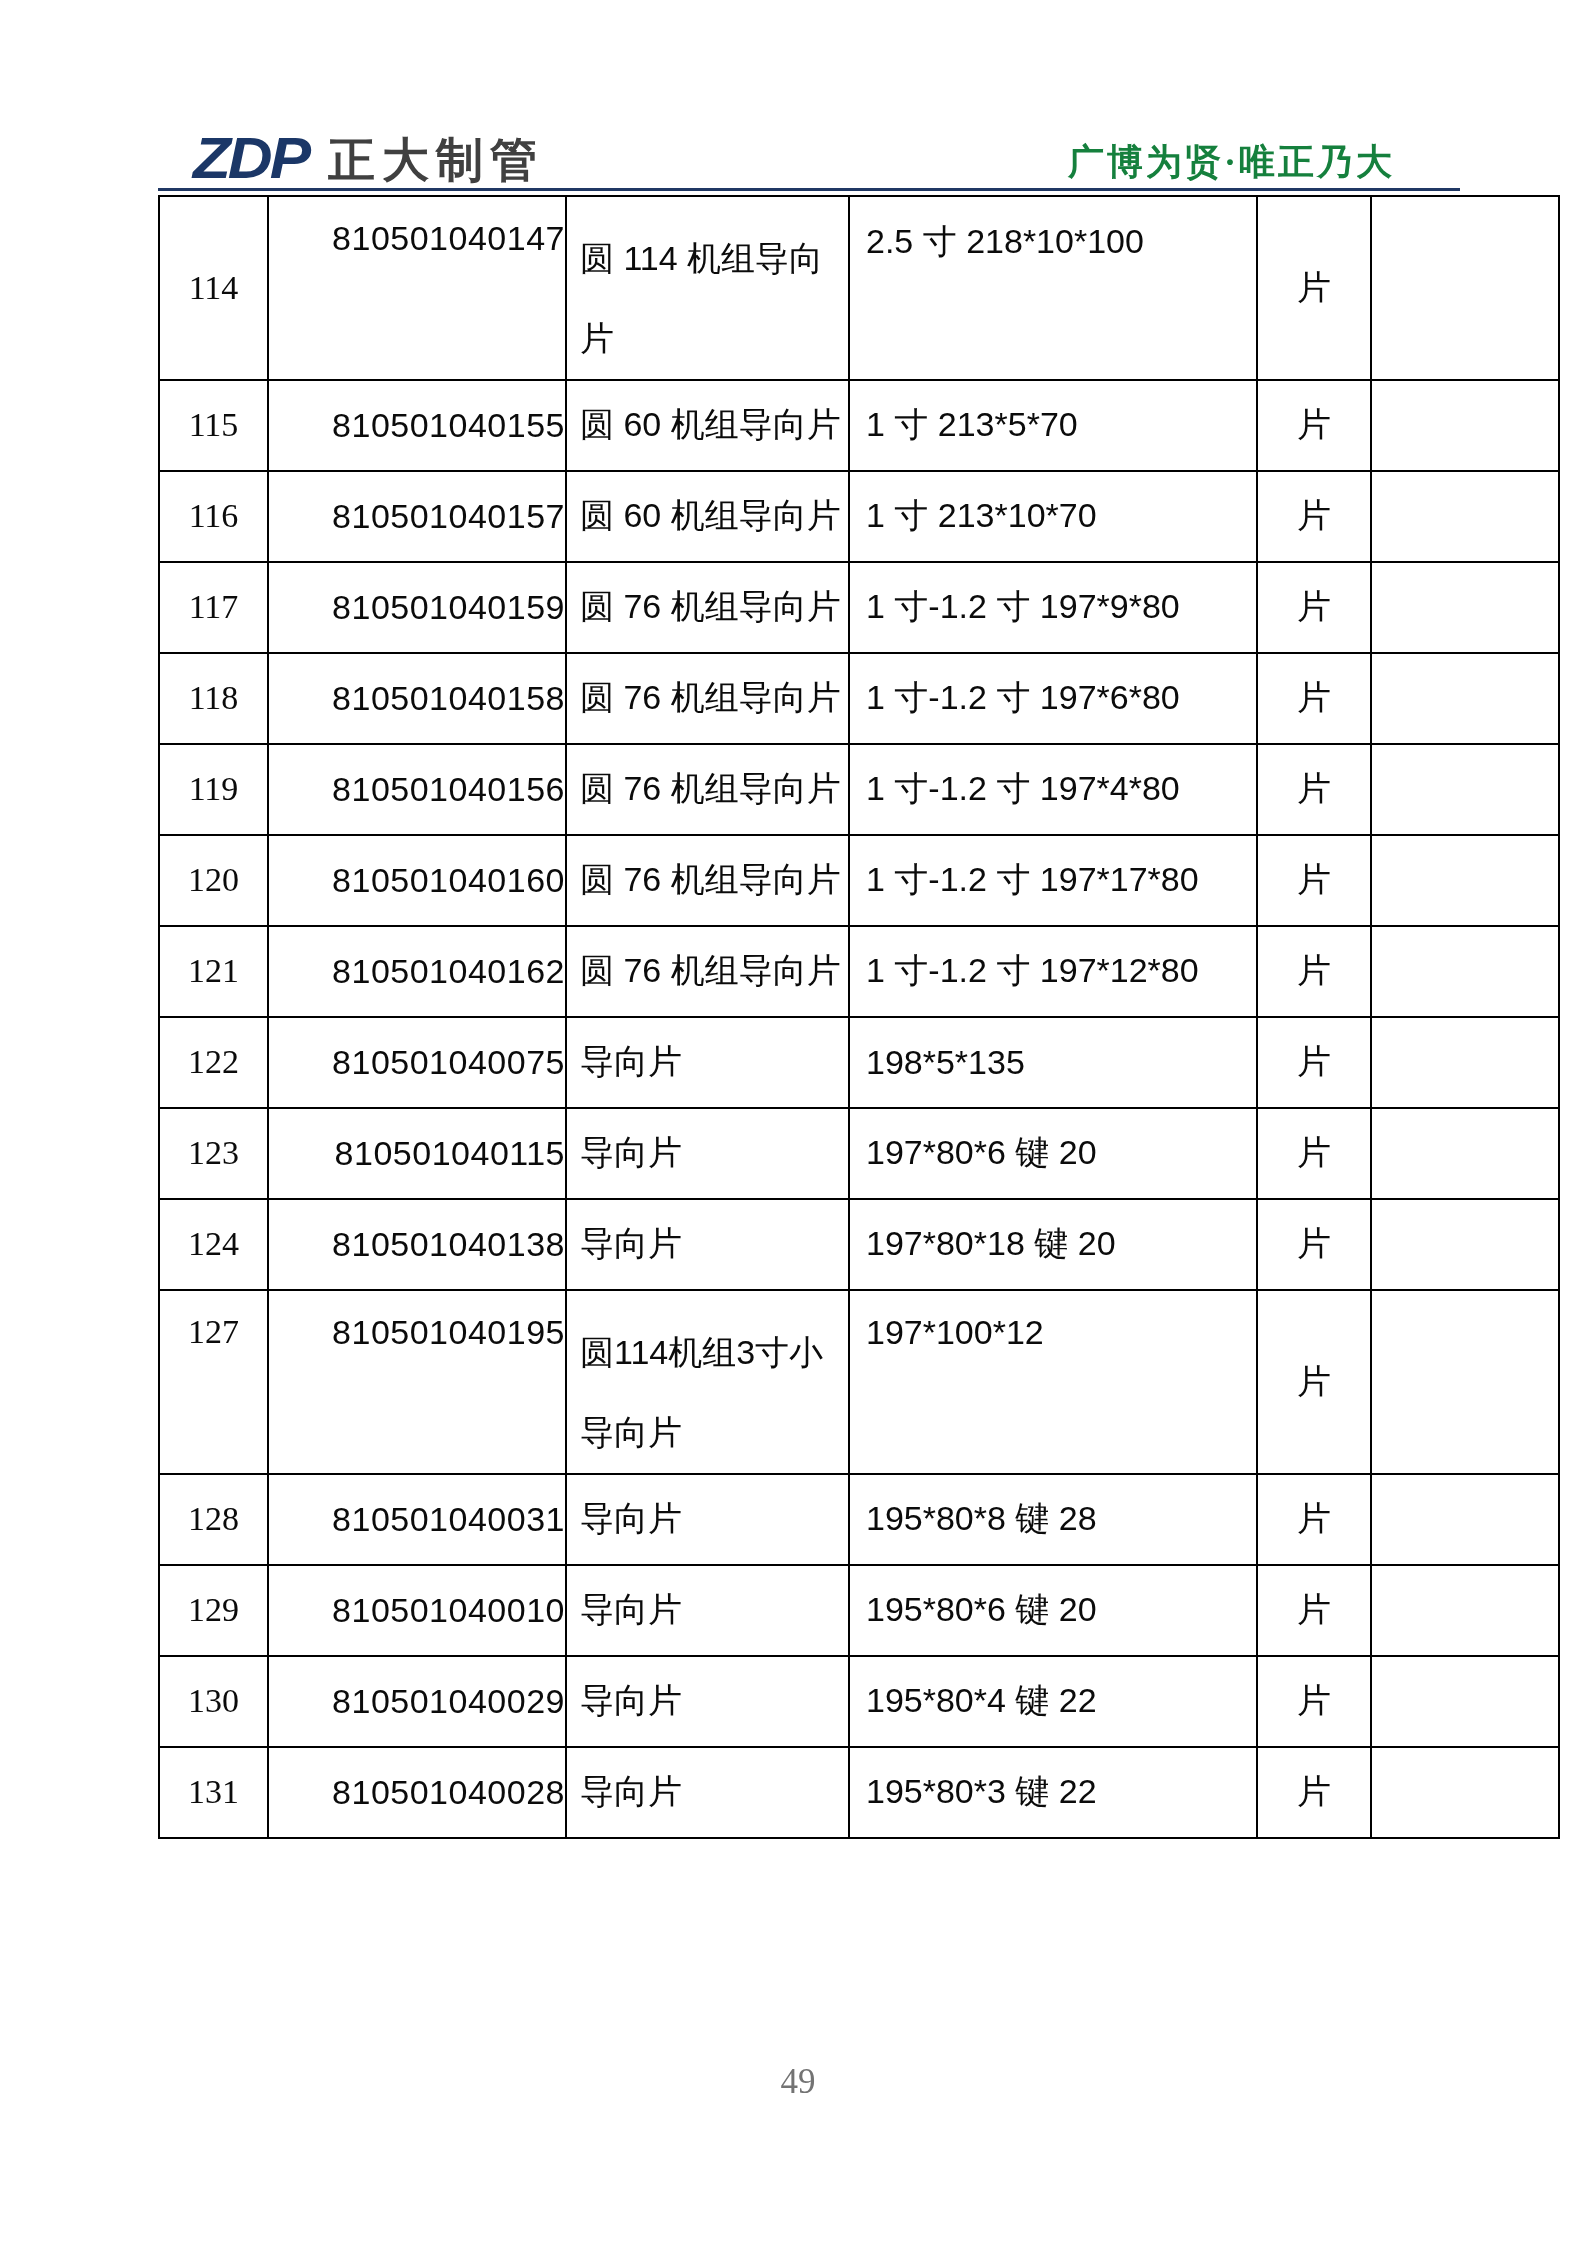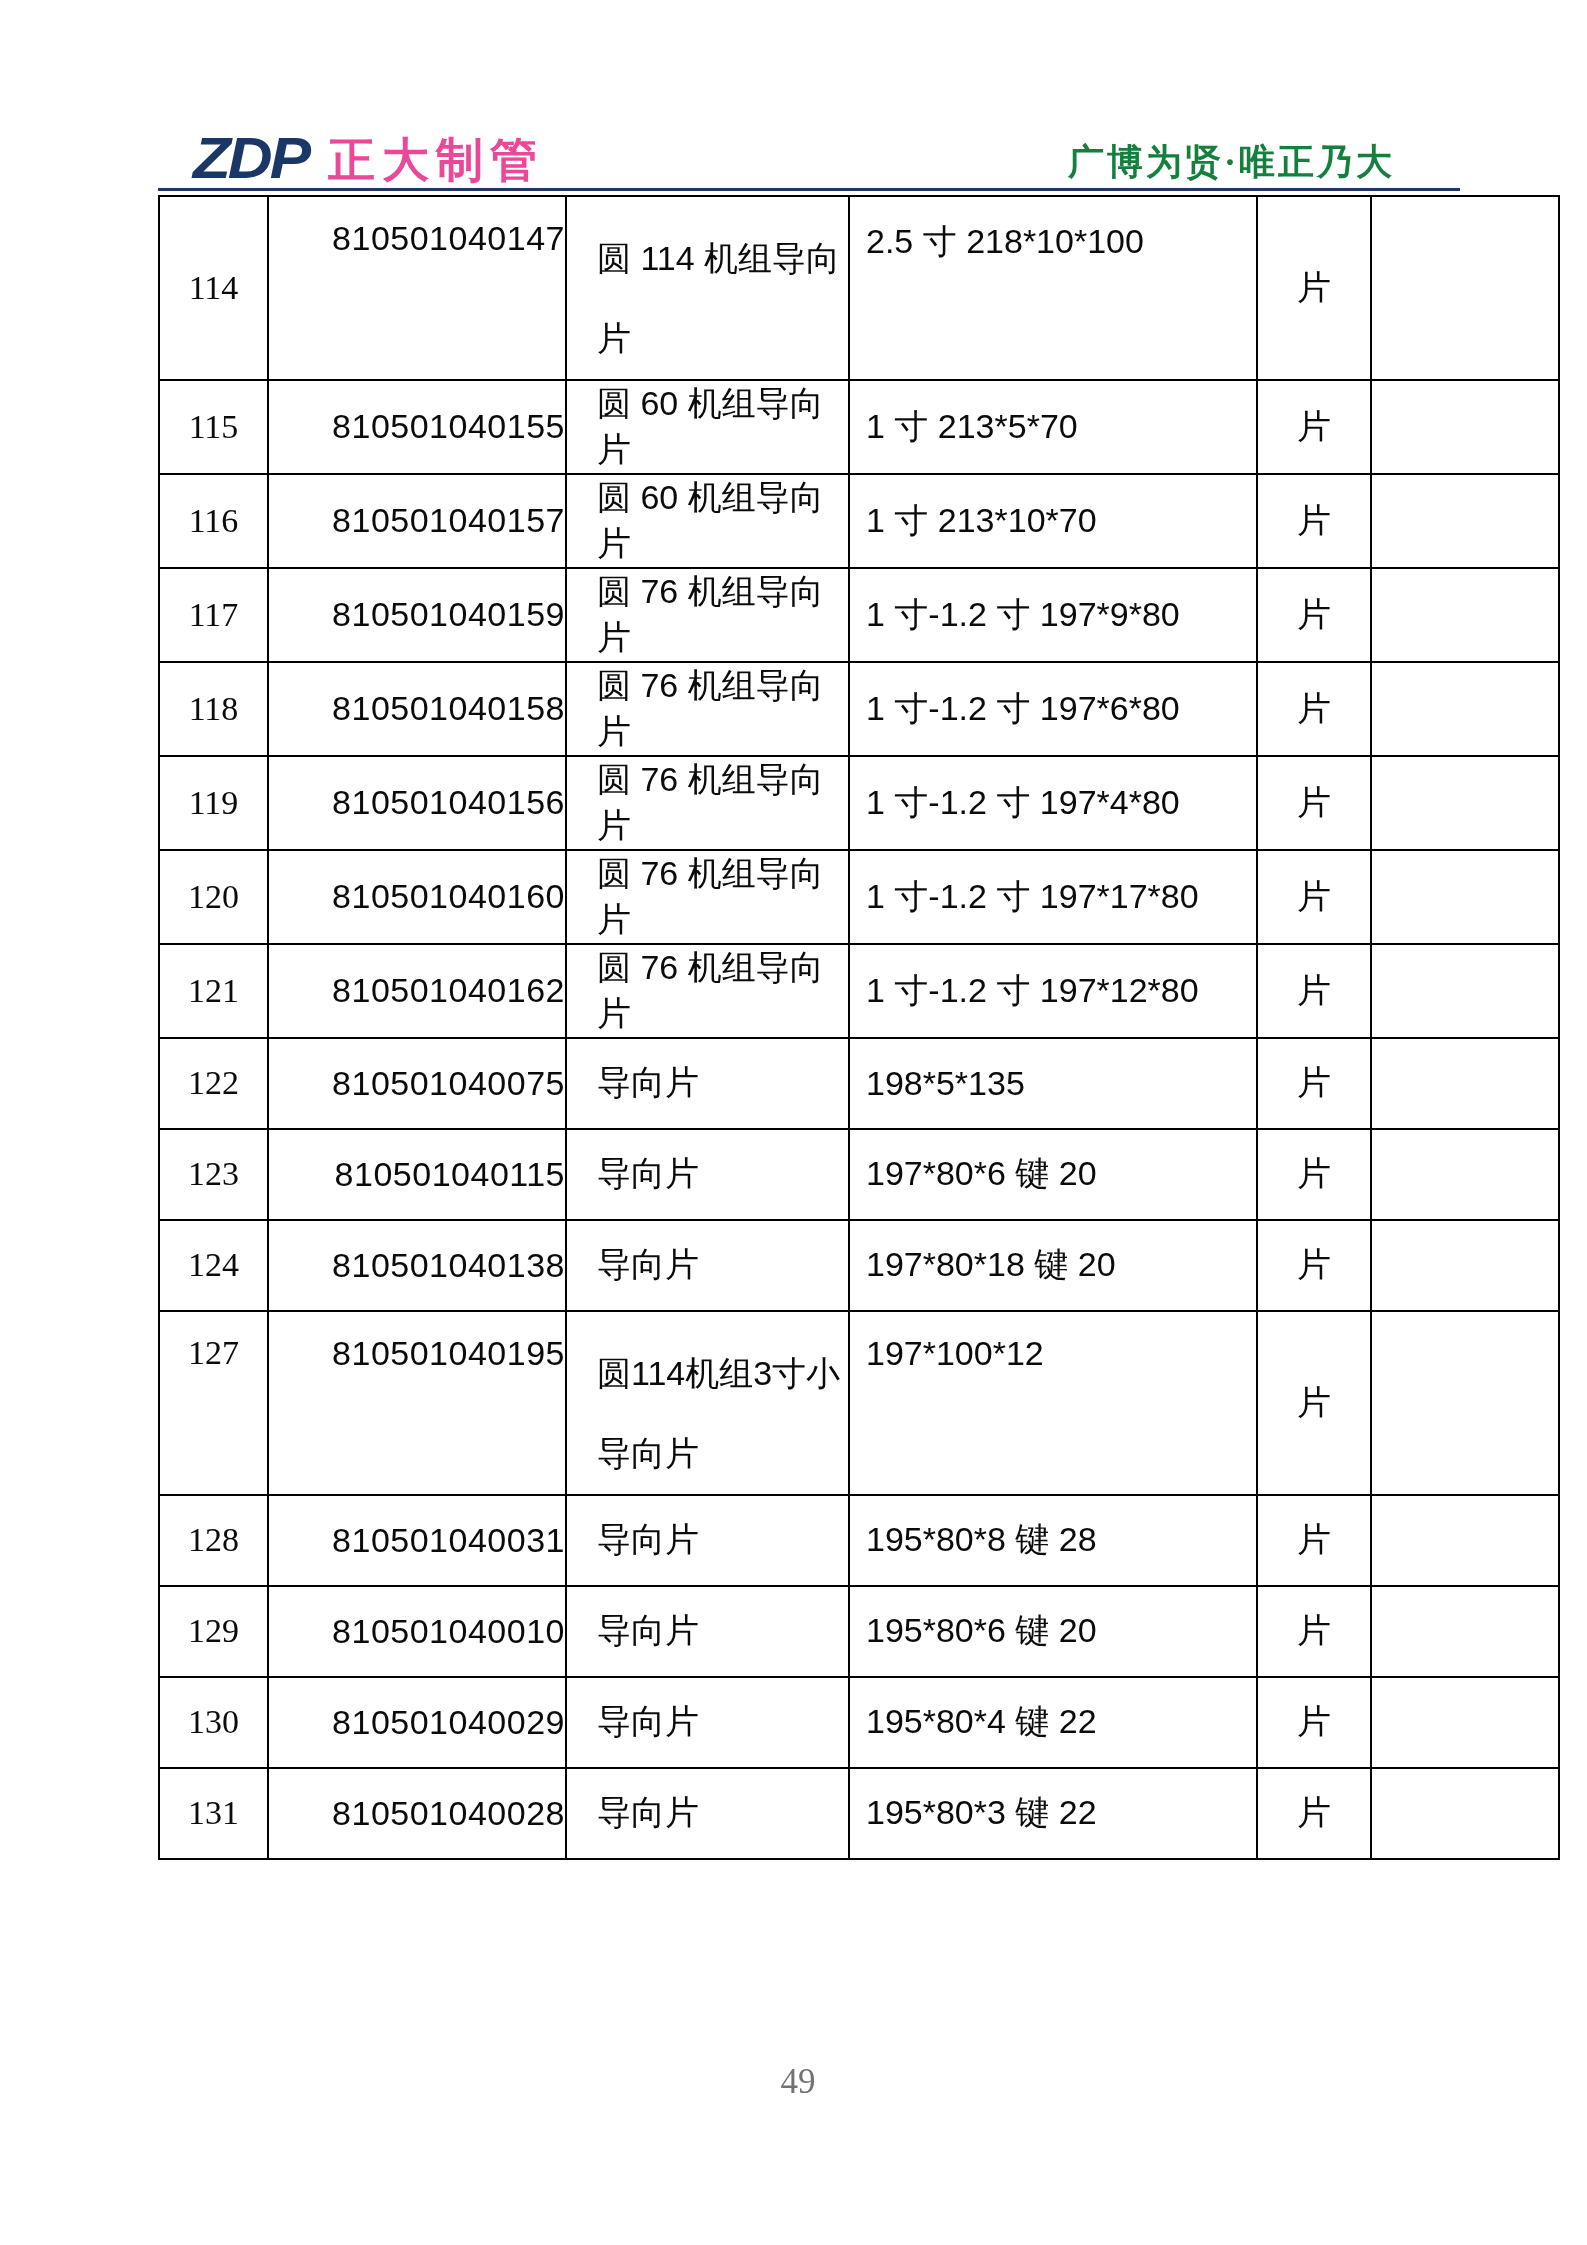--- a/index.html
+++ b/index.html
@@ -16,21 +16,21 @@
   .logo { position: absolute; left: 193px; top: 130px; height: 58px; display: flex; align-items: center; }
   .logo-zdp {
     font-family: "Liberation Sans", sans-serif;
     font-style: italic; font-weight: 900;
     font-size: 62px; line-height: 1;
     color: #1b3767; letter-spacing: -3px;
     transform: scaleY(0.92);
   }
   .logo-cn {
     font-weight: 900; font-size: 47px; line-height: 1;
-    color: #ec4899; letter-spacing: 7px; margin-left: 20px;
+    color: #404040; letter-spacing: 7px; margin-left: 20px;
   }
   .slogan {
     position: absolute; right: 192px; top: 138px;
     font-family: "Liberation Serif", serif;
     font-weight: 600; font-size: 36px;
     color: #15803d; letter-spacing: 3px; white-space: nowrap;
   }
   .header-rule {
     position: absolute; left: 158px; top: 188px;
     width: 1302px; height: 3px; background: #203864;
@@ -41,21 +41,21 @@
     width: 1400px; border-collapse: collapse; table-layout: fixed;
     background: #fff;
   }
   table.parts td {
     border: 2px solid #000000;
     font-size: 34px; color: #0b0b0b;
     vertical-align: middle; overflow: hidden;
   }
   td.c-no   { text-align: center; font-family: "Liberation Serif", serif; font-size: 33px; color: #222; }
   td.c-code { font-size: 36px; padding-left: 18px; letter-spacing: 0.5px; text-align: right; }
-  td.c-name { padding-left: 30px; white-space: pre-line; letter-spacing: 0px; }
+  td.c-name { padding-left: 13px; white-space: pre-line; letter-spacing: 0px; }
   td.c-spec { padding-left: 16px; }
   td.c-unit { text-align: center; font-family: "Liberation Serif", serif; }
   td.c-rem  {}
   tr.tall td { vertical-align: top; padding-top: 22px; }
   tr.tall td.c-name { line-height: 2.35; }
   tr.tall td.c-unit { vertical-align: middle; padding-top: 0; }
   tr.tall.num-mid td.c-no { vertical-align: middle; padding-top: 0; }
   
   .page-num {
     position: absolute; left: 158px; top: 2062px; width: 1280px;

